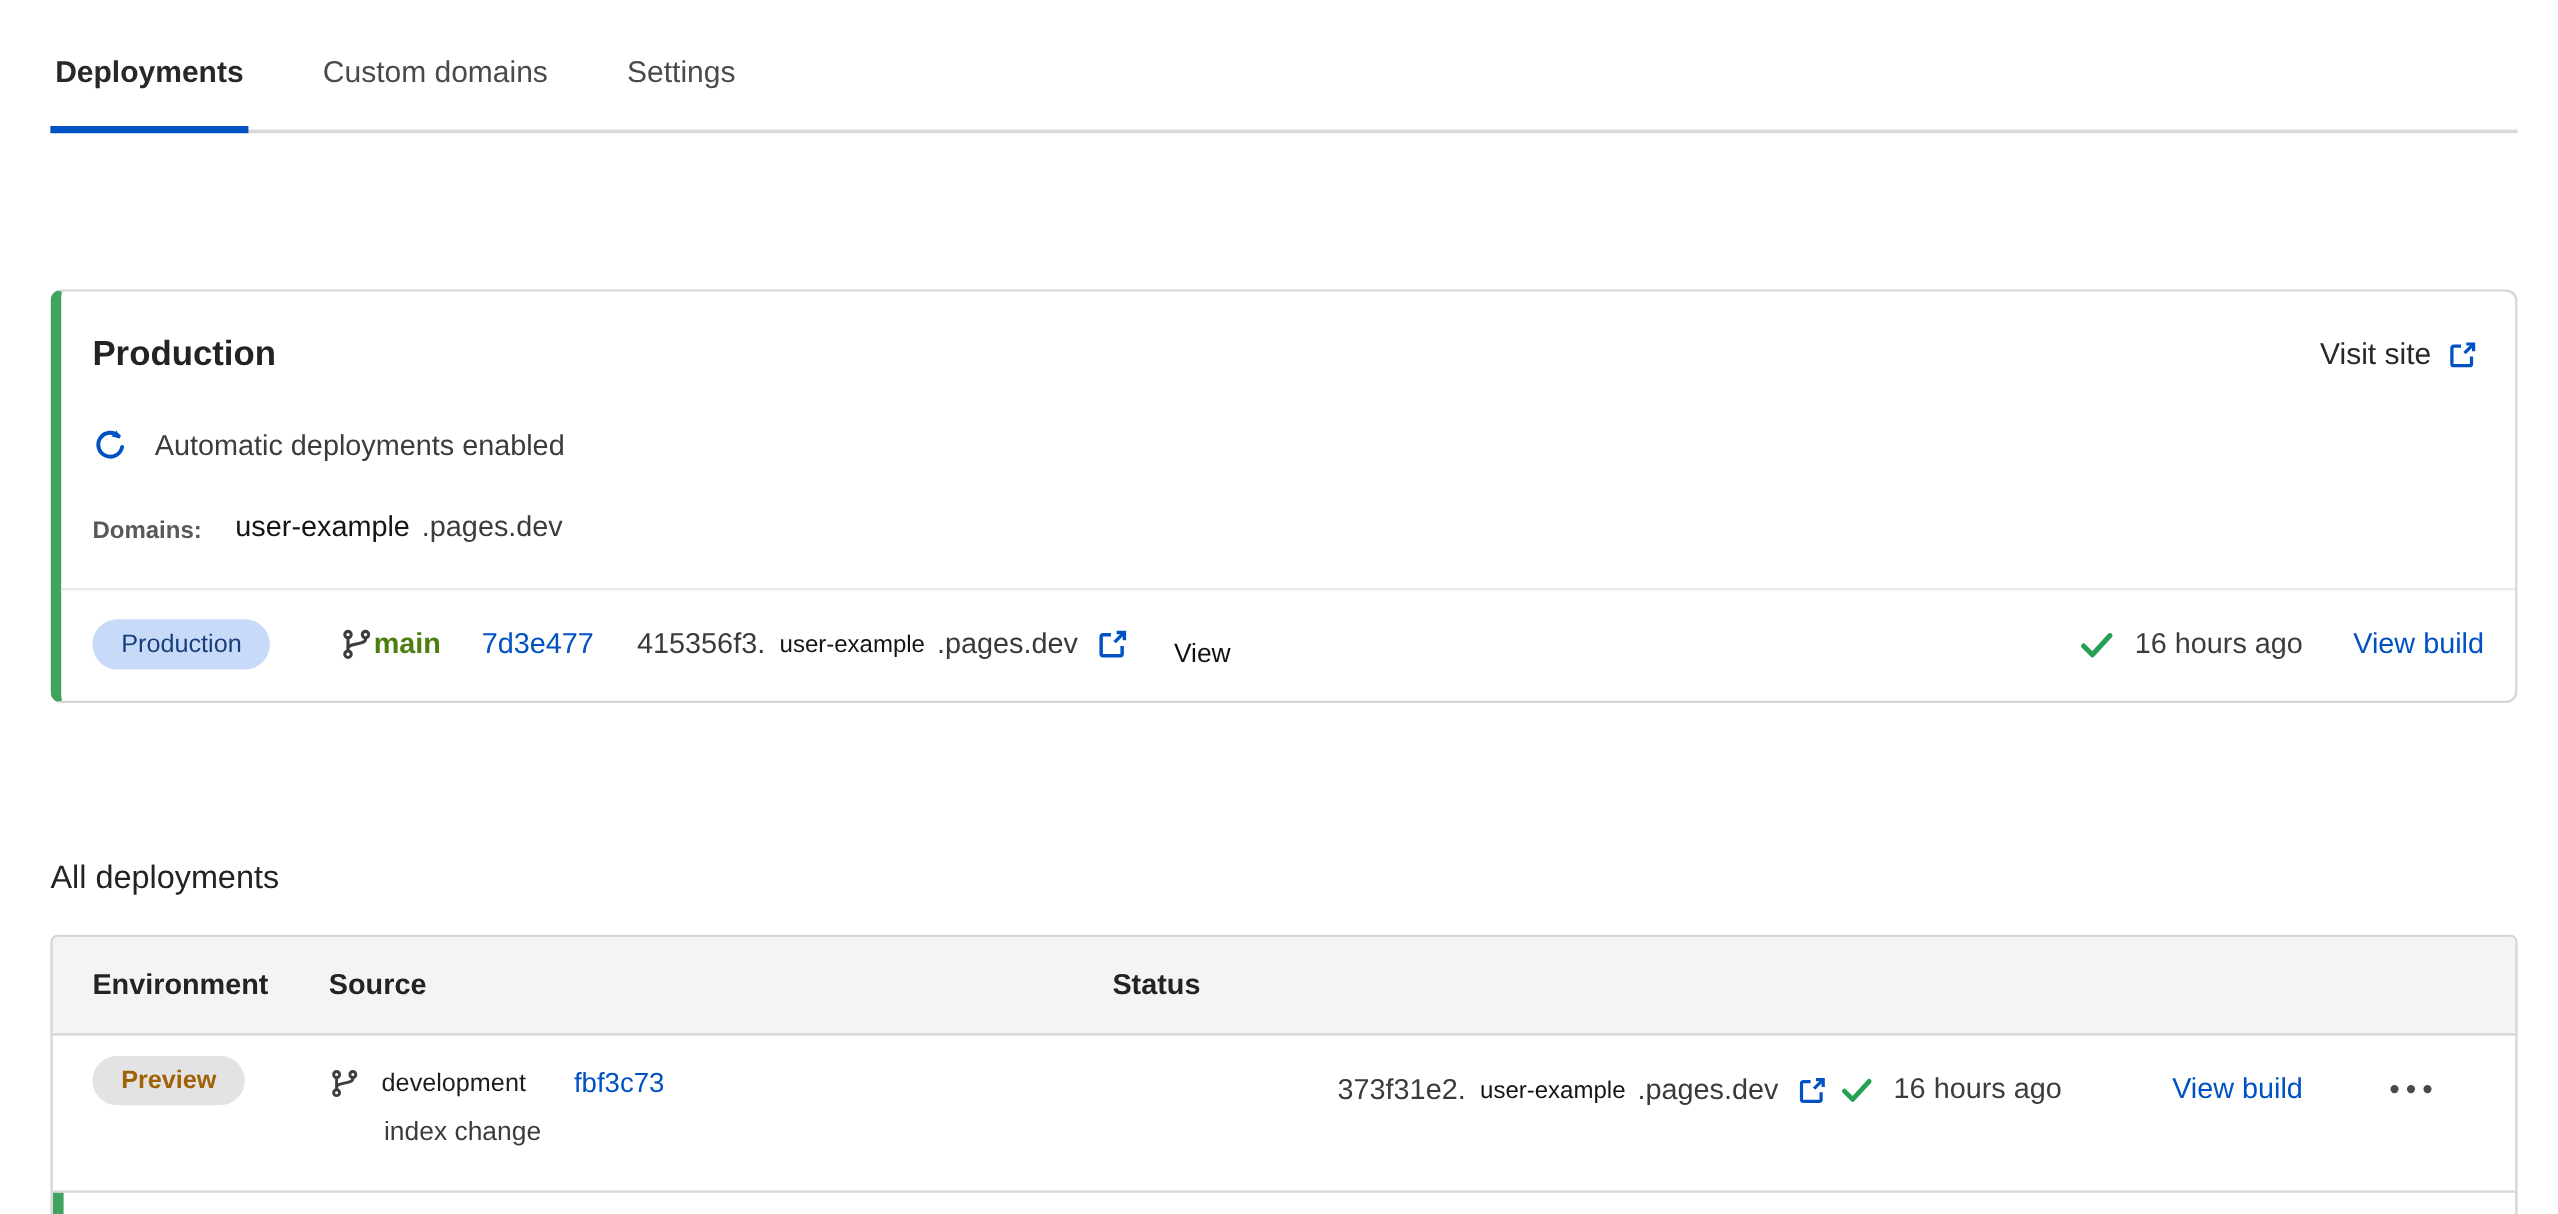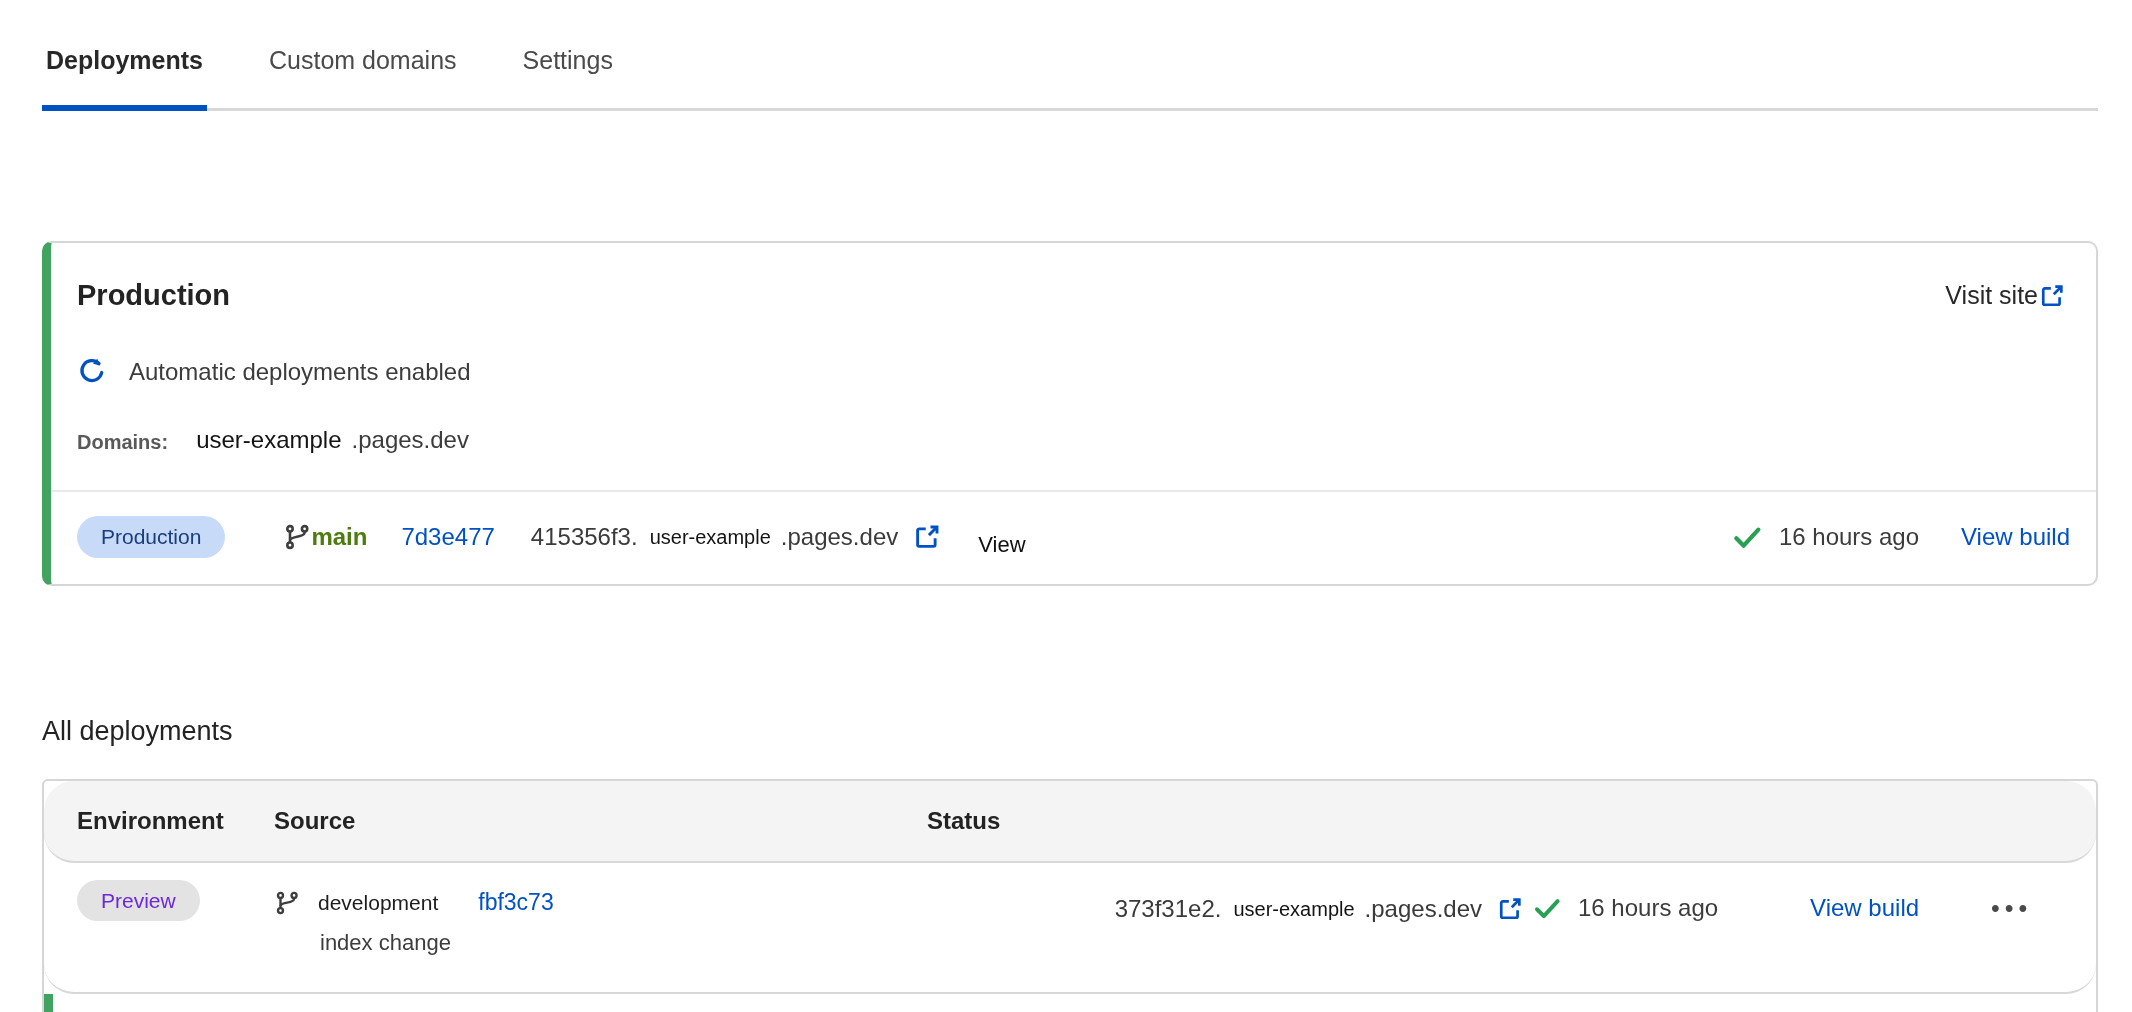--- a/index.html
+++ b/index.html
@@ -10,52 +10,52 @@
   .tabs { display: flex; gap: 58px; margin: 42px 34px 0 42px; border-bottom: 3px solid #d8d8d8; }
   .tab { font-size: 25px; color: #4a4a4a; padding: 4px 4px 30px 4px; cursor: pointer; }
   .tab.active { color: #282828; font-weight: 700; border-bottom: 6px solid #0051c3; margin-bottom: -3px; }
 
   
   .prod-card { margin: 130px 34px 0 42px; border: 2px solid #d6d6d6; border-left: 9px solid #42a25f;
     border-radius: 10px; background: #fff; }
   .prod-card-inner { padding: 36px 30px 0 26px; }
   .prod-head { display: flex; justify-content: space-between; align-items: center; }
   .prod-title { font-size: 29px; font-weight: 700; color: #232323; }
-  .visit-site { display: flex; align-items: center; font-size: 25px; color: #282828; cursor: pointer; }
+  .visit-site { display: flex; align-items: center; gap: 12px; font-size: 25px; color: #282828; cursor: pointer; }
   .auto-row { display: flex; align-items: flex-end; gap: 22px; margin-top: 44px; font-size: 24px; color: #3c3c3c; }
   .domains-row { display: flex; align-items: flex-end; margin-top: 40px; }
   .domains-label { font-size: 20px; font-weight: 700; color: #595959; }
   .domain-name { font-size: 24px; color: #141414; margin-left: 28px; }
   .domain-suffix { font-size: 24px; color: #3c3c3c; margin-left: 10px; }
   .prod-row { margin-top: 36px; border-top: 2px solid #e9e9e9; padding: 24px 26px 26px 26px;
     display: flex; align-items: center; }
 
   .badge { border-radius: 999px; font-size: 21px; padding: 9px 24px; white-space: nowrap; }
   .badge-production { background: #c7dbf9; color: #1a3d7c; }
-  .badge-preview { background: #e3e3e3; color: #6d28d9; }
+  .badge-preview { background: #e3e3e3; color: #a16207; font-weight: bold; }
 
   .branch-name { font-size: 24px; font-weight: 700; color: #4d7c0f; }
   .link { color: #0051c3; cursor: pointer; }
   .commit-link { font-size: 24px; margin-left: 34px; }
   .dep-sub { font-size: 24px; color: #3a3a3a; }
   .dep-domain { font-size: 20px; color: #141414; margin-left: 12px; }
   .dep-suffix { font-size: 24px; color: #3a3a3a; margin-left: 10px; }
   .annotation { font-size: 22px; color: #101010; margin-left: 36px; position: relative; top: 8px; }
   .time-text { font-size: 24px; color: #3c3c3c; margin-left: 16px; }
   .view-build { font-size: 24px; margin-left: 42px; }
   .spacer { flex: 1; }
   .ml58 { margin-left: 58px; }
   .ml36 { margin-left: 36px; }
   .ml14 { margin-left: 14px; }
   .icon { display: inline-flex; flex: none; }
 
   
   .all-dep-heading { margin: 130px 0 0 42px; font-size: 27px; font-weight: 500; color: #232323; }
   .dep-table { margin: 32px 34px 0 42px; border: 2px solid #d6d6d6; border-radius: 6px; overflow: hidden; }
-  .tbl-grid { display: grid; grid-template-columns: 230px 653px 597px 1fr; align-items: center; border-radius: 30px; }
+  .tbl-grid { display: grid; grid-template-columns: 230px 653px 597px 1fr; align-items: center; }
   .tbl-header { background: #f4f4f4; border-bottom: 2px solid #d8d8d8; padding: 26px 0; }
   .tbl-header .th { font-size: 24px; font-weight: 700; color: #232323; }
   .th-env { padding-left: 33px; }
   .tbl-row { padding: 26px 0 36px 0; border-bottom: 2px solid #d8d8d8; align-items: start; }
   .cell-env { padding-left: 33px; }
   .cell-source .line1 { display: flex; align-items: center; }
   .src-branch { font-size: 21px; color: #1d1d1d; margin-left: 18px; }
   .src-commit { font-size: 23px; margin-left: 40px; }
   .commit-msg { font-size: 22px; color: #3c3c3c; margin-left: 46px; margin-top: 14px; }
   .cell-deploy { display: flex; align-items: center; margin-top: 6px; justify-content: flex-end; }

